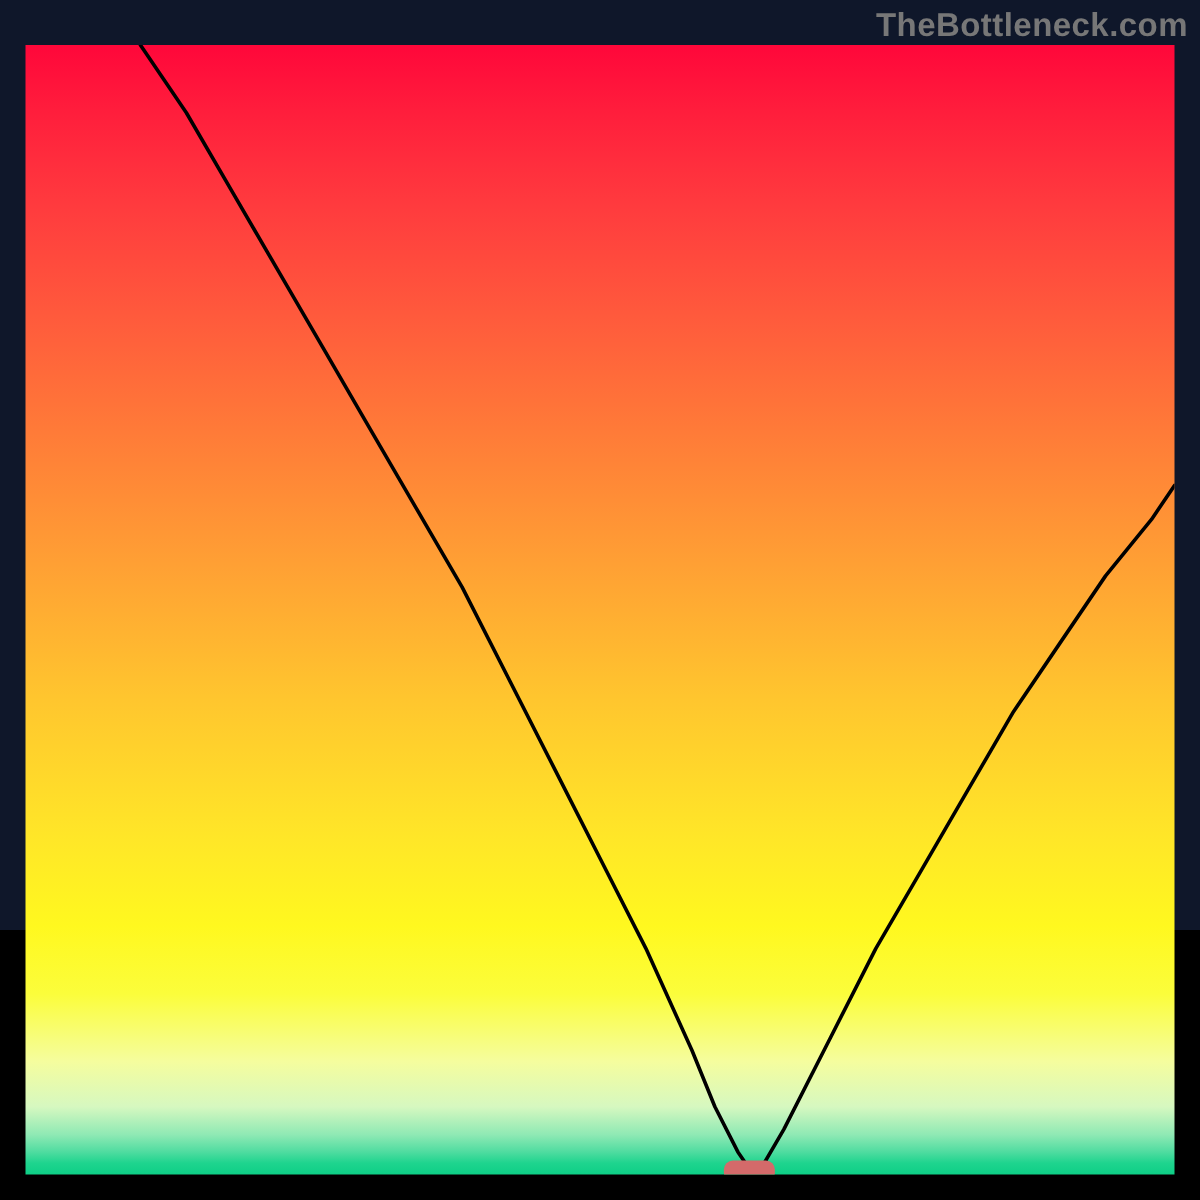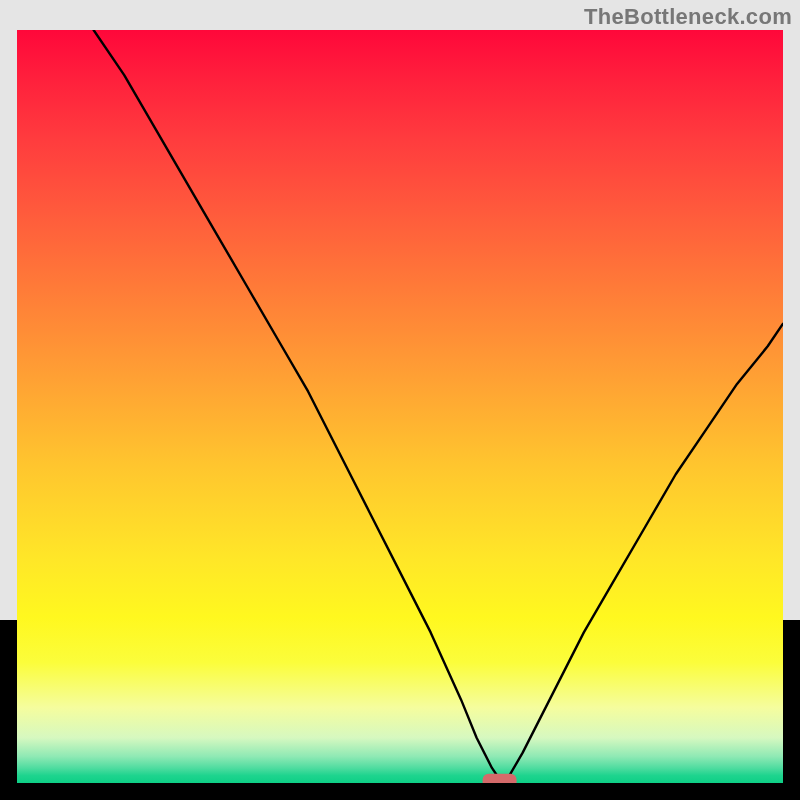--- a/index.html
+++ b/index.html
@@ -8,21 +8,21 @@
     width: 800px;
     height: 800px;
     background: #000;
     overflow: hidden;
     font-family: Arial, Helvetica, sans-serif;
   }
   .frame {
     position: relative;
     width: 800px;
     height: 620px;
-    background: #e5e5e5;
+    background: #0f172a;
   }
   .plot-area {
     position: absolute;
     left: 17px;
     top: 30px;
     width: 766px;
     height: 753px;
     
     background: linear-gradient(
       to bottom,

